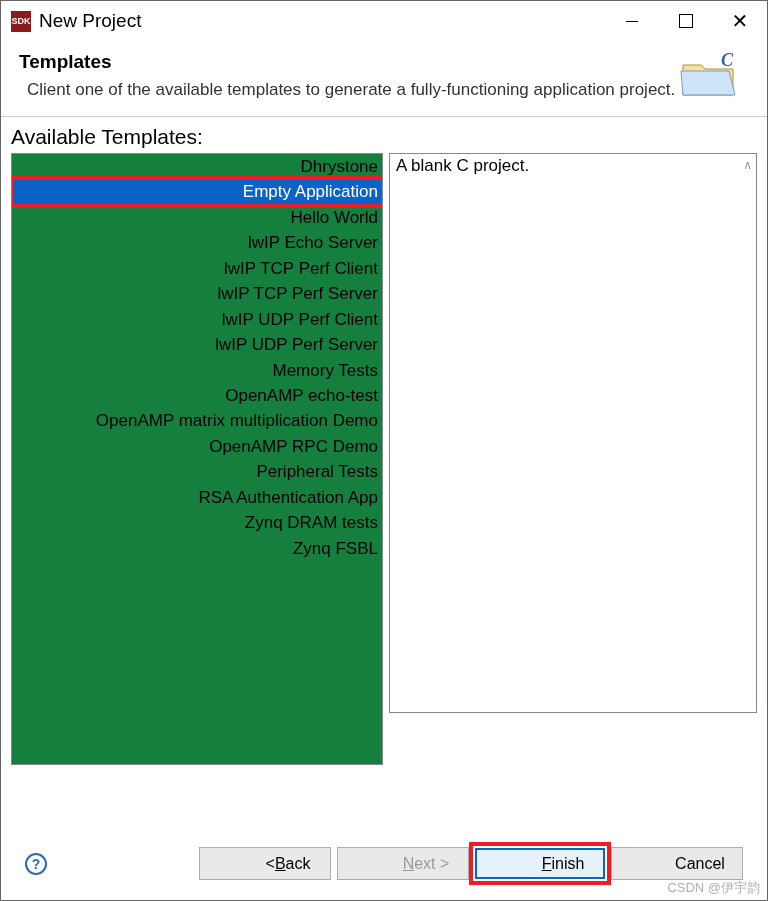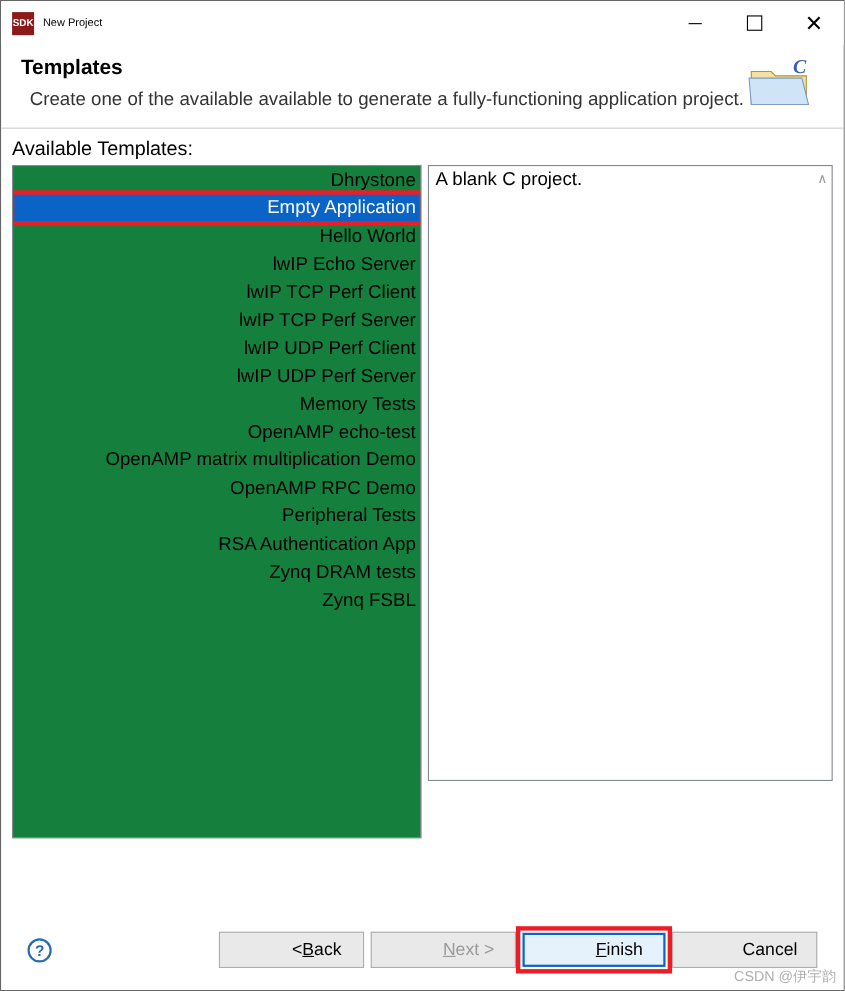--- a/index.html
+++ b/index.html
@@ -1,32 +1,32 @@
 <!DOCTYPE html>
 <html><head>
   <meta charset="utf-8">
   <style>
     * { box-sizing: border-box; margin: 0; padding: 0; }
     body { font-family: "Segoe UI", Tahoma, sans-serif; font-size: 14px; background: #fff; color: #000; width: 768px; height: 901px; overflow: hidden; }
     .window { border: 1px solid #666; width: 768px; height: 901px; display: flex; flex-direction: column; background: #fff; }
     .titlebar { display: flex; align-items: center; height: 40px; padding: 0 0 0 10px; background: #fff; border-bottom: none; }
     .titlebar .app-icon { width: 20px; height: 21px; background: #8b1a1a; display: inline-flex; align-items: center; justify-content: center; color: #fff; font-size: 9px; font-weight: bold; margin-right: 8px; }
-    .titlebar .title { flex: 1; font-size: 10px; }
+    .titlebar .title { flex: 1; font-size: 19px; }
     .titlebar .controls { display: flex; }
     .titlebar .controls .ctrl { width: 54px; height: 38px; display: flex; align-items: center; justify-content: center; font-size: 15px; }
     .titlebar .controls .ctrl.min::before { content: ""; display: block; width: 12px; height: 1px; background: #000; }
     .titlebar .controls .ctrl.max::before { content: ""; display: block; width: 12px; height: 12px; border: 1px solid #000; }
     .titlebar .controls .ctrl.close { font-size: 20px; }
     .header { padding: 10px 18px 14px; display: flex; align-items: flex-start; border-bottom: 1px solid #ccc; }
     .header .text { flex: 1; }
     .header .templates-title { font-size: 19px; font-weight: 700; margin-bottom: 6px; }
     .header .templates-desc { font-size: 17px; color: #333; padding-left: 8px; line-height: 1.35; }
     .header .folder-icon { width: 60px; height: 48px; margin-right: 10px; }
     .body { padding: 8px 10px 0; flex: 1; display: flex; flex-direction: column; }
-    .avail-label { font-size: 18px; margin-bottom: 4px; }
+    .avail-label { font-size: 21px; margin-bottom: 4px; }
     .panes { display: flex; flex: 1; gap: 6px; }
     .list-pane { border: 1px solid #828790; width: 372px; height: 612px; background: #15803d; overflow-y: auto; text-align: right; }
     .list-item { padding: 1px 4px; font-size: 17px; cursor: default; line-height: 1.38; }
     .list-item.selected { background: #0a64c8; color: #fff; }
     .red-box-sel { outline: 4px solid #ee1c25; outline-offset: -1px; }
     .desc-pane { border: 1px solid #828790; flex: 1; height: 560px; background: #fff; padding: 2px 6px; font-size: 17px; position: relative; }
     .desc-pane .scroll-up { position: absolute; right: 4px; top: 4px; color: #999; font-size: 12px; }
     .footer { padding: 40px 24px 20px; display: flex; align-items: center; gap: 6px; border-top: 1px solid transparent; }
     .help-icon { width: 22px; height: 22px; border: 2px solid #2b6cb0; border-radius: 50%; display: flex; align-items: center; justify-content: center; color: #2b6cb0; font-size: 14px; font-weight: bold; margin-right: auto; }
     .btn { min-width: 132px; height: 33px; border: 1px solid #adadad; background: #e9e9e9; font-size: 16px; display: inline-flex; align-items: center; justify-content: center; cursor: pointer; padding-left: 46px; }
@@ -46,21 +46,21 @@
     <div class="controls">
       <div class="ctrl min"></div>
       <div class="ctrl max"></div>
       <div class="ctrl close">✕</div>
     </div>
   </div>
 
   <div class="header">
     <div class="text">
       <div class="templates-title">Templates</div>
-      <div class="templates-desc">Create one of the available available to generate a fully-functioning application project.</div>
+      <div class="templates-desc">Client one of the available templates to generate a fully-functioning application project.</div>
     </div>
     <div class="folder-icon">
       <svg viewBox="0 0 60 48" width="60" height="48">
         <polygon points="4,14 22,14 26,18 54,18 54,44 4,44" fill="#f4e2a0" stroke="#b29332" stroke-width="1"></polygon>
         <polygon points="2,20 50,20 56,44 4,44" fill="#cfe4f7" stroke="#7a9cc6" stroke-width="1"></polygon>
         <text x="42" y="15" font-family="serif" font-style="italic" font-size="18" font-weight="bold" fill="#3a5ea9">C</text>
       </svg>
     </div>
   </div>
 

